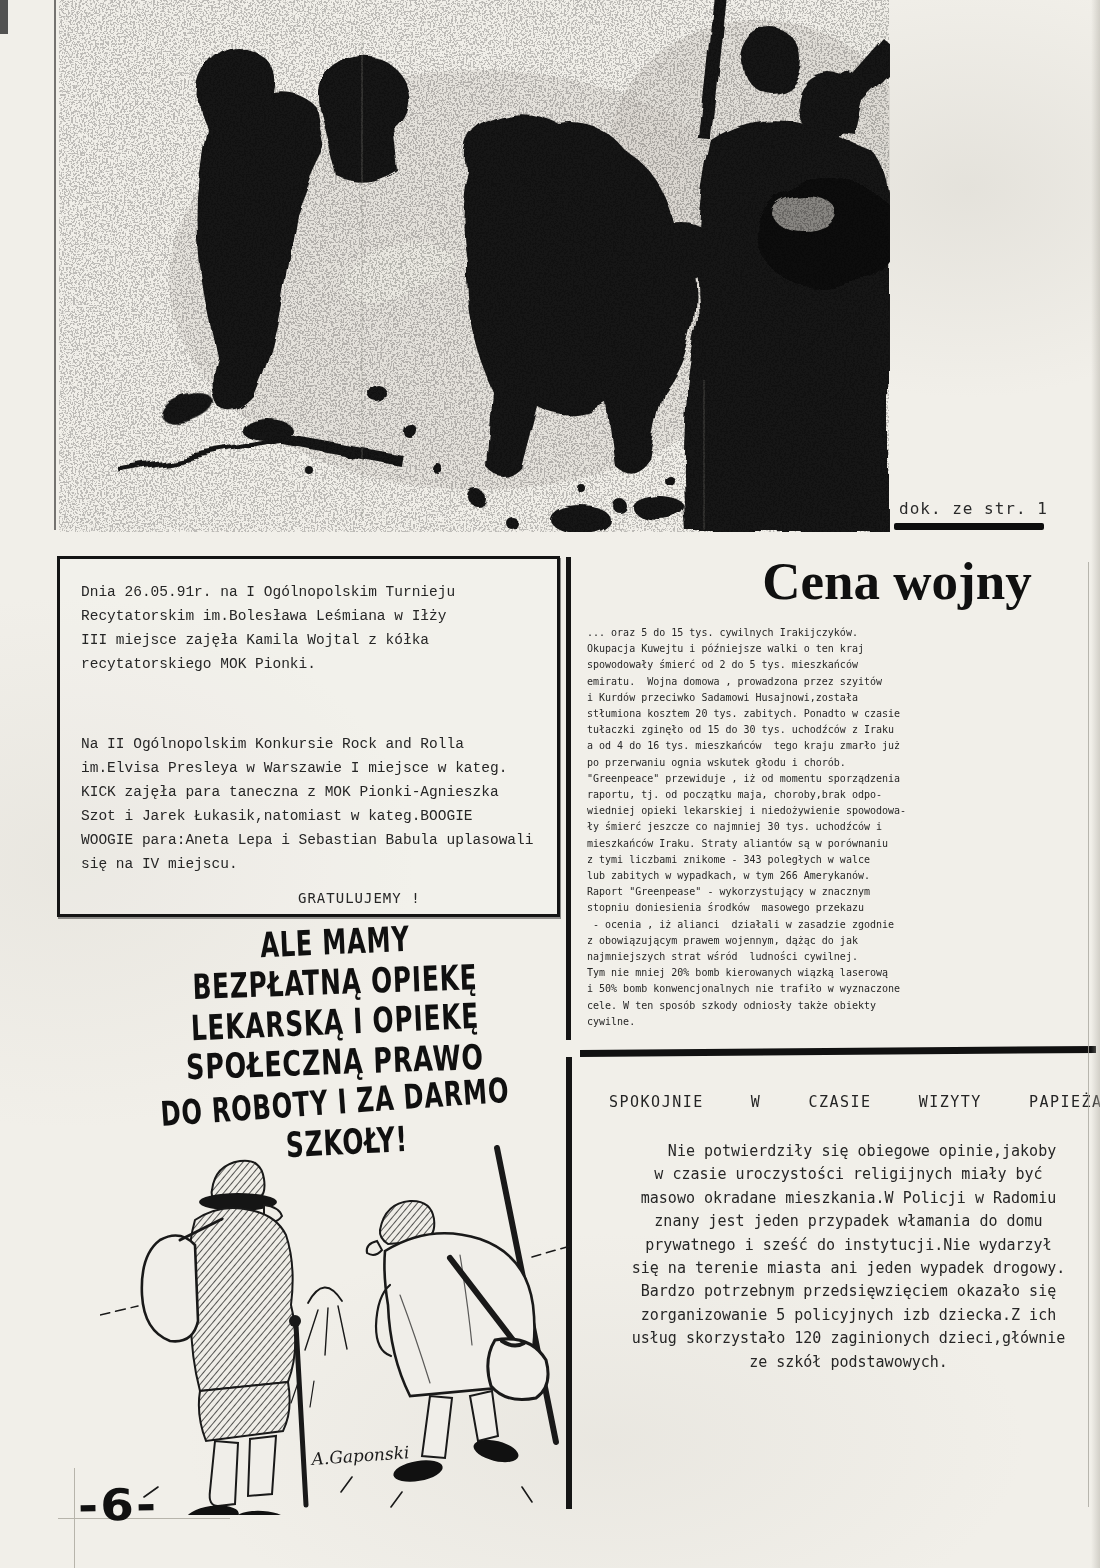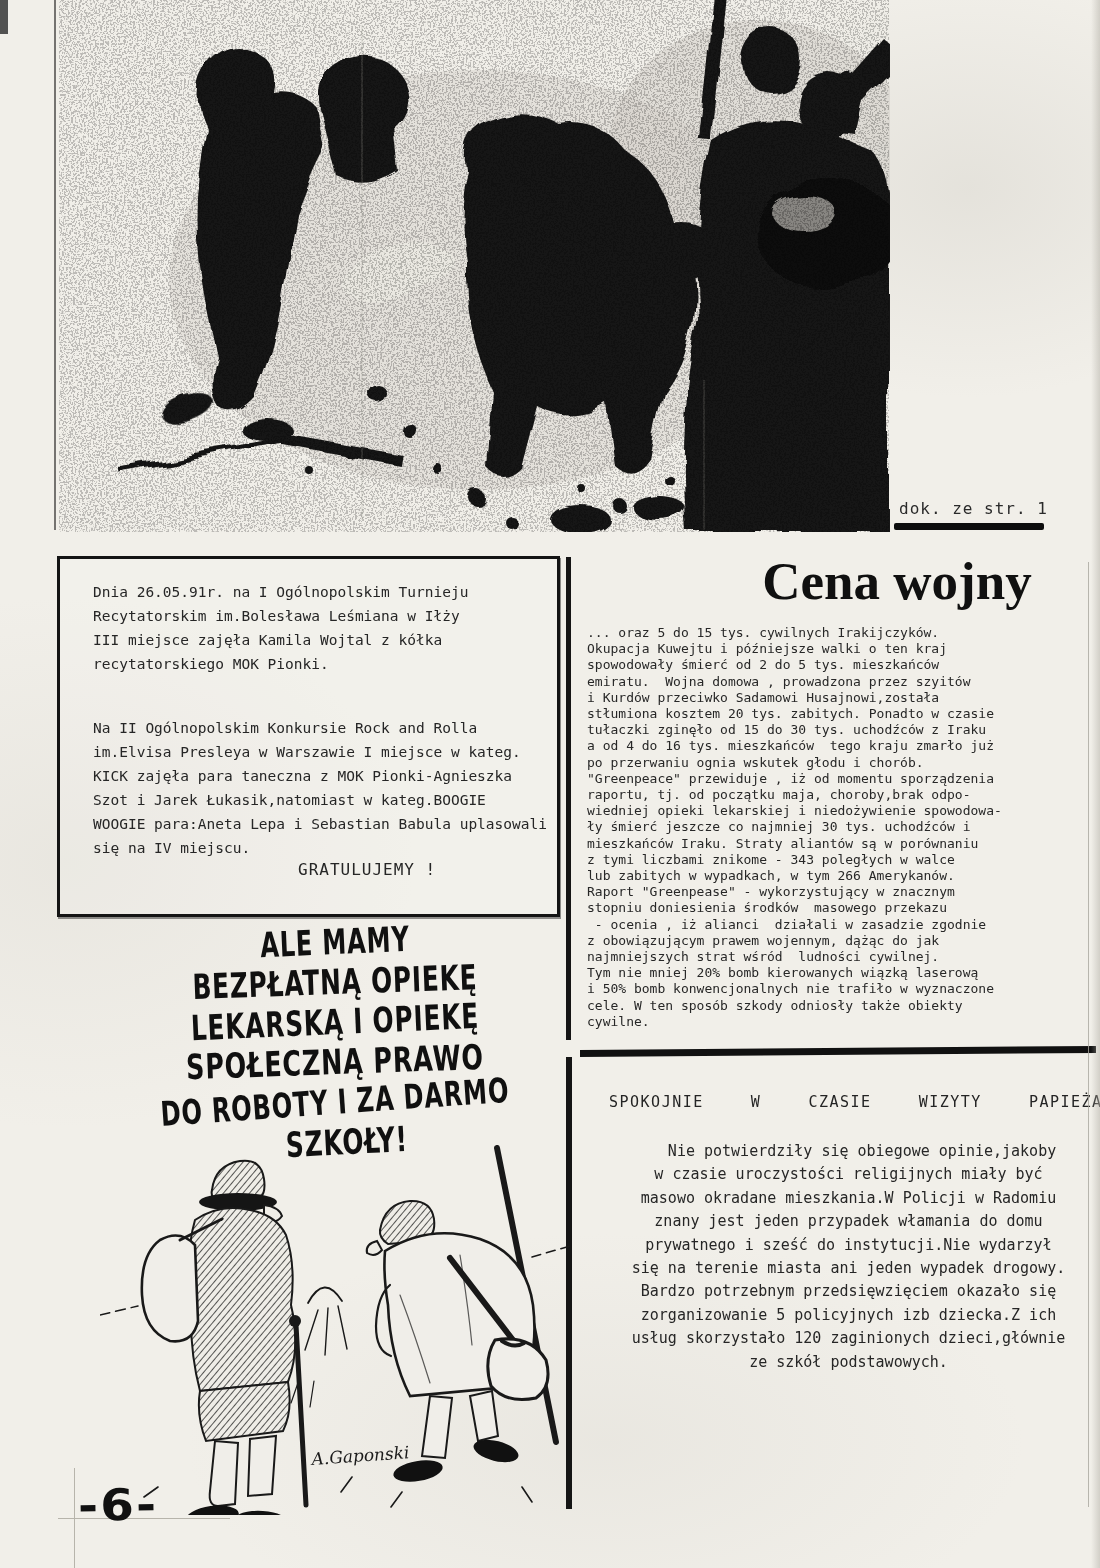--- a/index.html
+++ b/index.html
@@ -33,33 +33,33 @@
   .caption{left:899px;top:499px;font-size:16px;letter-spacing:1px;color:#2a2a2a;}
   .caption-bar{left:894px;top:523px;width:150px;height:7px;background:#0d0d0d;border-radius:2px;}
   
   .mok-box{
     left:57px;top:556px;width:497px;height:355px;
     border:3px solid #141414;
     box-shadow:1px 2px 0 rgba(20,20,20,.45);
     background:rgba(255,255,255,.12);
   }
   .mok-title{margin-top:17px;text-align:center;font-size:15px;letter-spacing:2px;word-spacing:10px;white-space:pre;color:#232323;}
-  .mok-p{margin:0;padding-left:33px;font-size:14.5px;line-height:24px;color:#262626;}
+  .mok-p{margin:0;padding-left:21px;font-size:14.5px;line-height:24px;color:#262626;font-family:Liberation Mono, monospace;}
   .mok-p1{margin-top:21px;}
-  .mok-p2{margin-top:40px;}
-  .congrats{margin-top:0;padding-left:238px;font-size:16px;letter-spacing:1px;color:#262626;}
+  .mok-p2{margin-top:56px;}
+  .congrats{margin-top:14px;padding-left:238px;font-size:14px;letter-spacing:1px;color:#262626;}
   
   .cena-rule{left:566px;top:557px;width:5px;height:483px;}
   .cena-headline{
     left:585px;top:551px;width:500px;text-align:center;
     transform:translateX(62px);
     font-family:"Liberation Serif", serif;font-weight:700;
     font-size:53px;color:#101010;letter-spacing:0px;
   }
-  .cena-body{left:587px;top:625px;width:505px;font-size:13px;line-height:16.2px;color:#272727;}
+  .cena-body{left:587px;top:625px;width:505px;font-size:10px;line-height:16.2px;color:#272727;}
   
   .pap-top-rule{left:580px;top:1048px;width:516px;height:7px;transform:rotate(-0.45deg);}
   .pap-left-rule{left:566px;top:1057px;width:6px;height:452px;}
   .pap-title{left:609px;top:1093px;font-size:15px;letter-spacing:1.5px;word-spacing:13px;white-space:pre;color:#242424;}
   .pap-body{left:601px;top:1140px;width:495px;font-size:15px;line-height:23.4px;color:#262626;text-align:center;}
   
   .right-edge-line{left:1088px;top:562px;width:1px;height:945px;background:#a9a69d;opacity:.8;}
   .right-shadow{left:1091px;top:0;width:9px;height:1568px;background:linear-gradient(to right, rgba(190,187,179,0), rgba(184,181,172,.55));}
   
   .manifesto{left:95px;top:924px;width:480px;text-align:center;font-family:"DejaVu Sans", sans-serif;font-weight:bold;color:#101010;}

